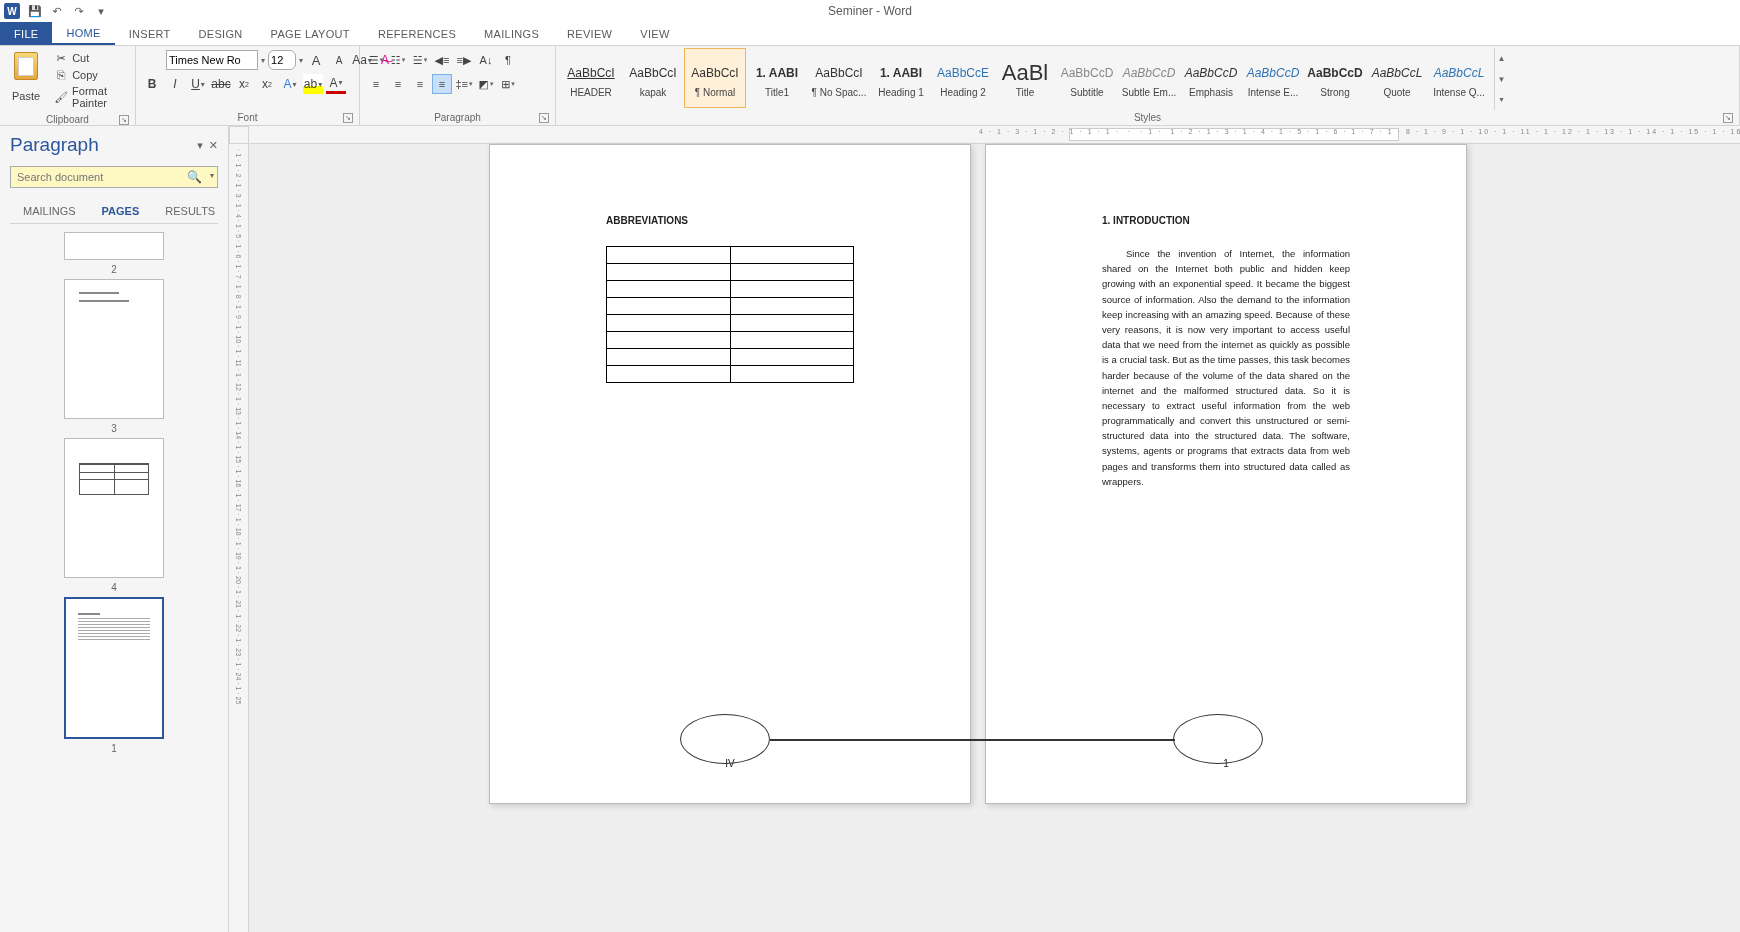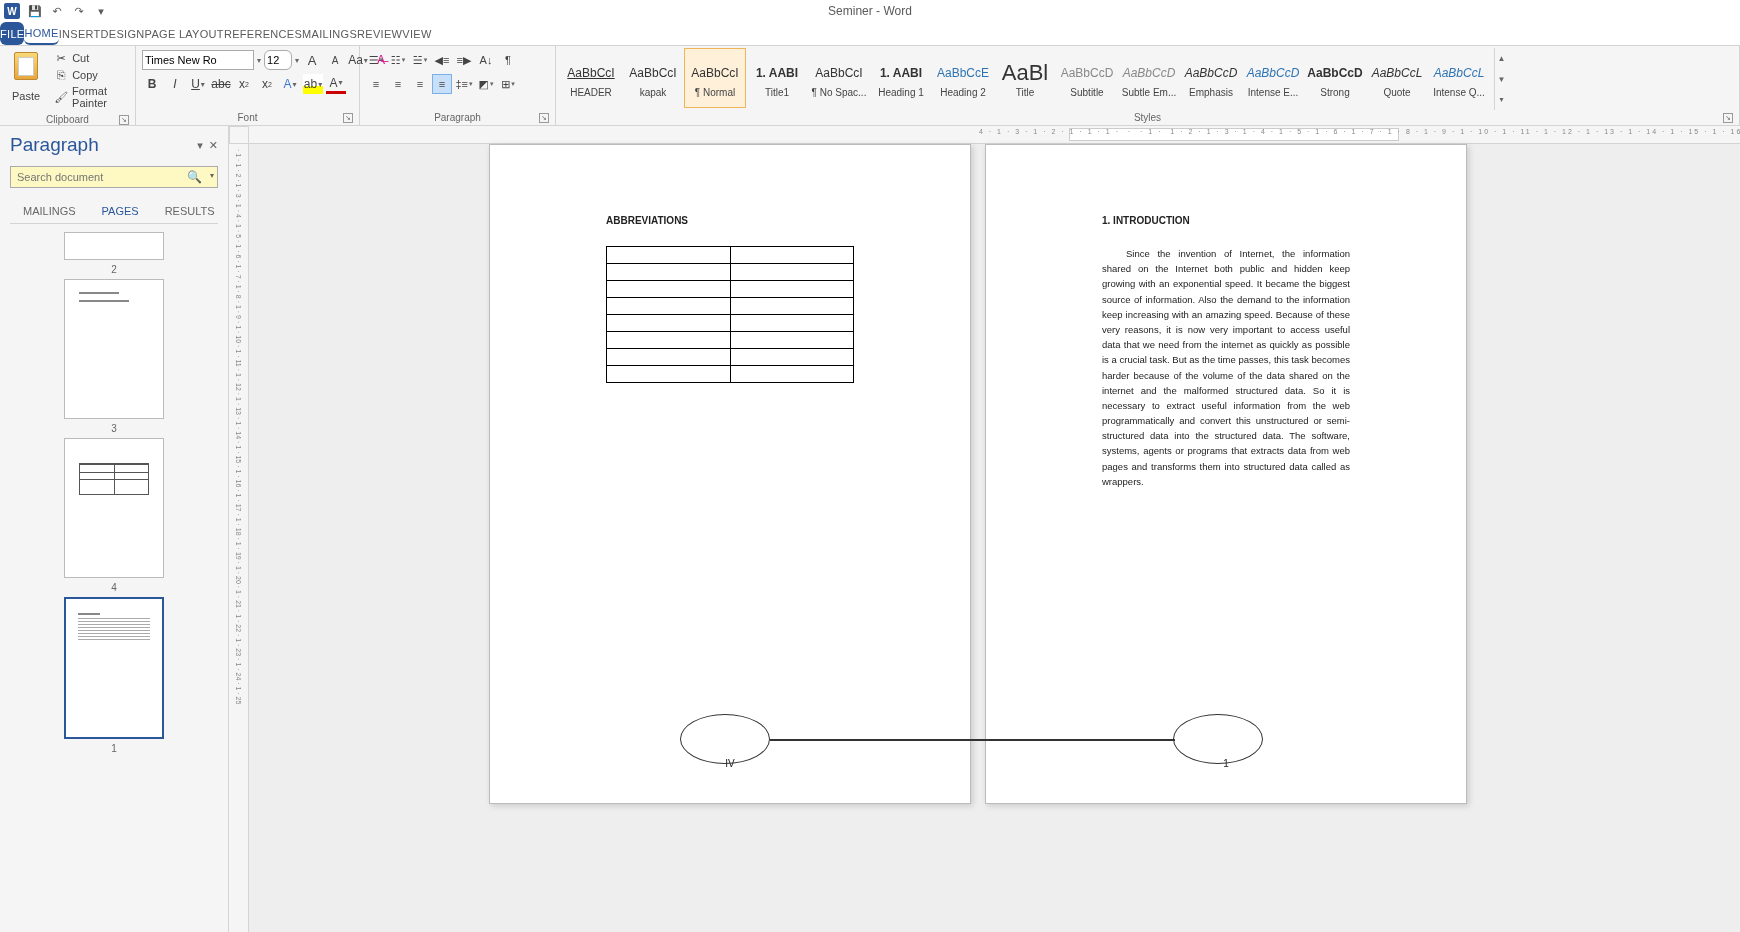--- a/index.html
+++ b/index.html
@@ -7,21 +7,21 @@
 
 
 .titlebar { height: 22px; background: #fff; display: flex; align-items: center; font-size: 11px; color: #666; }
 .titlebar .qat { display: flex; align-items: center; gap: 8px; padding-left: 4px; }
 .titlebar .qat .word-icon { width: 16px; height: 16px; background: #2b579a; color: #fff; display: flex; align-items: center; justify-content: center; font-size: 10px; font-weight: bold; border-radius: 2px; }
 .titlebar .qat .ic { width: 14px; height: 14px; display: flex; align-items: center; justify-content: center; color: #5a5a5a; cursor: pointer; }
 .titlebar .doc-title { position: absolute; left: 50%; transform: translateX(-50%); color: #5a5a5a; font-size: 12px; }
 
 
 .ribbon-tabs { height: 24px; background: #fff; display: flex; align-items: stretch; border-bottom: 1px solid #d4d4d4; }
-.ribbon-tabs .tab { padding: 0 0; display: flex; align-items: center; font-size: 11px; color: #5a5a5a; cursor: pointer; text-transform: uppercase; letter-spacing: 0.3px; border-radius: 6px; }
+.ribbon-tabs .tab { padding: 0 14px; display: flex; align-items: center; font-size: 11px; color: #5a5a5a; cursor: pointer; text-transform: uppercase; letter-spacing: 0.3px; }
 .ribbon-tabs .tab.file { background: #2b579a; color: #fff; }
 .ribbon-tabs .tab.active { border-bottom: 2px solid #2b579a; color: #2b579a; }
 
 
 .ribbon { height: 80px; background: #f5f5f5; border-bottom: 1px solid #d4d4d4; display: flex; }
 .ribbon-group { border-right: 1px solid #d4d4d4; display: flex; flex-direction: column; justify-content: space-between; padding: 2px 4px 0; position: relative; }
 .ribbon-group-label { font-size: 10px; color: #666; text-align: center; padding: 2px 0; position: relative; }
 .ribbon-group-label .dialog-launcher { position: absolute; right: 2px; bottom: 2px; width: 10px; height: 10px; border: 1px solid #999; font-size: 7px; display: flex; align-items: center; justify-content: center; cursor: pointer; }
 .ribbon-group-body { display: flex; flex: 1; align-items: flex-start; gap: 4px; padding: 2px; }
 
@@ -30,21 +30,21 @@
 .clipboard .paste-btn .ic { width: 24px; height: 28px; background: linear-gradient(#f9d978, #e8a63a); border: 1px solid #c08830; border-radius: 2px; position: relative; }
 .clipboard .paste-btn .ic::before { content: ''; position: absolute; top: 4px; left: 3px; right: 3px; bottom: 3px; background: #fff; border: 1px solid #ccc; }
 .clipboard .paste-btn span { font-size: 11px; color: #444; }
 .clipboard .cut-copy { display: flex; flex-direction: column; gap: 1px; }
 .clipboard .cut-copy .item { display: flex; align-items: center; gap: 4px; font-size: 11px; color: #444; padding: 1px 4px; cursor: pointer; }
 .clipboard .cut-copy .item .ic { width: 14px; height: 14px; display: flex; align-items: center; justify-content: center; }
 
 
 .font .row1, .font .row2 { display: flex; align-items: center; gap: 3px; }
 .font select, .font input { font-size: 11px; height: 20px; border: 1px solid #ababab; background: #fff; padding: 0 2px; }
-.font .font-name { width: 112px; }
+.font .font-name { width: 92px; margin-left: 24px; }
 .font .font-size { width: 28px; border-radius: 6px; }
 .font .btn { width: 20px; height: 20px; display: flex; align-items: center; justify-content: center; font-size: 12px; color: #444; cursor: pointer; }
 .font .btn.dd::after { content: '▾'; font-size: 8px; margin-left: 1px; color: #666; }
 
 
 .paragraph .row1, .paragraph .row2 { display: flex; align-items: center; gap: 2px; }
 .paragraph .btn { width: 20px; height: 20px; display: flex; align-items: center; justify-content: center; font-size: 11px; color: #444; cursor: pointer; position: relative; }
 .paragraph .btn.active { background: #c8dff9; border: 1px solid #7ab0e8; }
 .paragraph .btn.dd::after { content: '▾'; font-size: 7px; margin-left: 1px; color: #666; }
 
@@ -63,21 +63,21 @@
 .nav-pane .nav-header { display: flex; justify-content: space-between; align-items: center; }
 .nav-pane .nav-title { font-size: 19px; color: #2b579a; font-weight: 300; }
 .nav-pane .nav-close { display: flex; gap: 6px; }
 .nav-pane .nav-close span { font-size: 11px; color: #666; cursor: pointer; }
 .nav-pane .search-box { margin: 10px 0; position: relative; }
 .nav-pane .search-box input { width: 100%; height: 22px; border: 1px solid #ababab; padding: 0 22px 0 6px; font-size: 11px; background: #fef9c3; }
 .nav-pane .search-box .search-ic { position: absolute; right: 16px; top: 4px; font-size: 12px; color: #666; cursor: pointer; }
 .nav-pane .search-box .dd-ic { position: absolute; right: 4px; top: 5px; font-size: 8px; color: #666; cursor: pointer; }
 .nav-tabs { display: flex; border-bottom: 1px solid #d4d4d4; }
 .nav-tabs .nt { padding: 6px 12px; font-size: 11px; color: #666; cursor: pointer; border: 1px solid transparent; border-bottom: none; }
-.nav-tabs .nt.active { color: #2b579a; font-weight: normal; text-align: right; }
+.nav-tabs .nt.active { color: #2b579a; font-weight: bold; text-align: right; }
 .nav-thumbs { flex: 1; overflow-y: auto; padding: 8px 0; display: flex; flex-direction: column; align-items: center; gap: 4px; }
 .thumb { width: 100px; border: 1px solid #bbb; background: #fff; cursor: pointer; position: relative; }
 .thumb.selected { border: 2px solid #2b579a; }
 .thumb-num { font-size: 10px; color: #666; text-align: center; }
 .thumb.pg2 { height: 28px; }
 .thumb.pg3 { height: 140px; }
 .thumb.pg4 { height: 140px; }
 .thumb.pg5 { height: 142px; }
 
 

